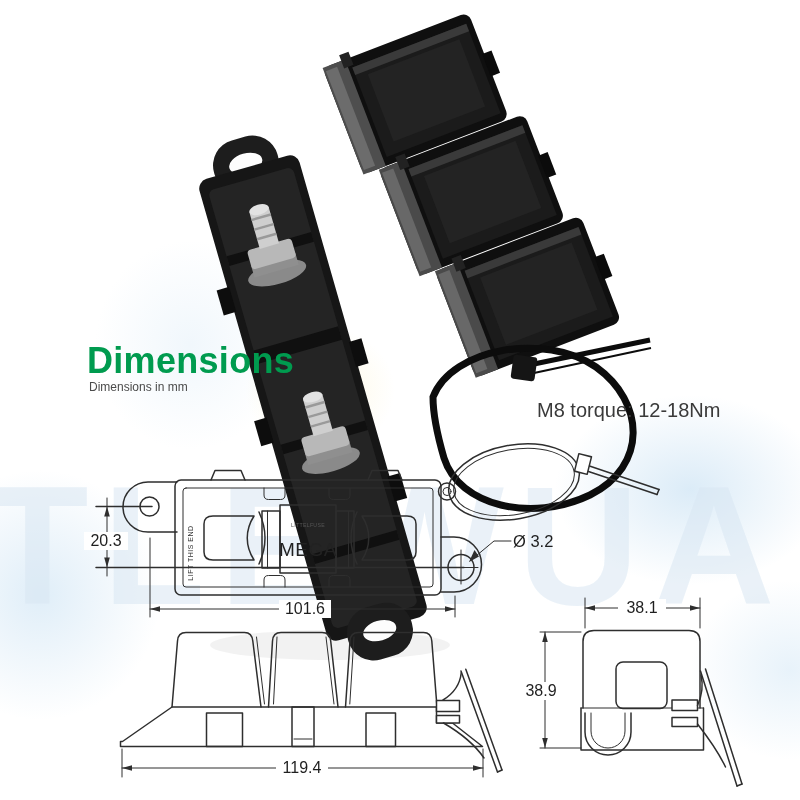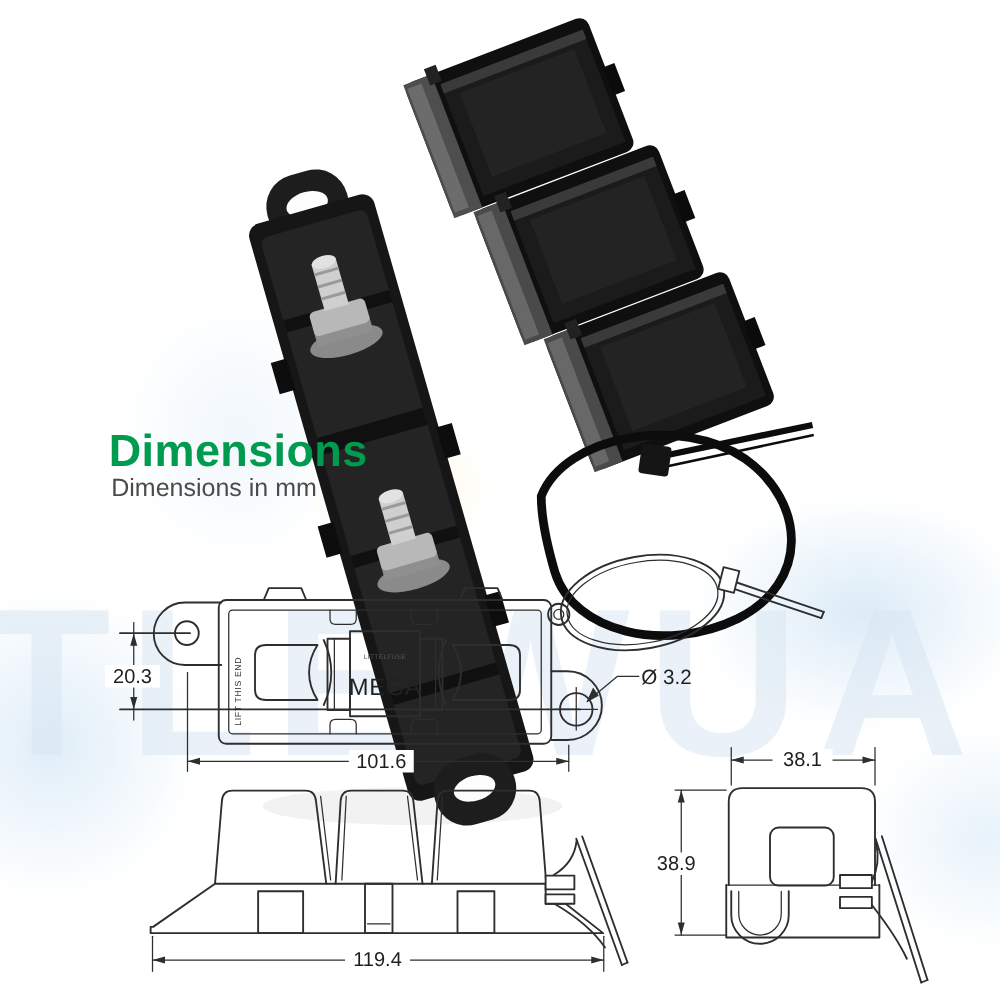--- a/index.html
+++ b/index.html
@@ -14,21 +14,21 @@
       background:radial-gradient(closest-side,rgba(216,234,247,.6),rgba(216,234,247,0));}
   .b4{left:95px;top:240px;width:190px;height:210px;
       background:radial-gradient(closest-side,rgba(226,239,249,.5),rgba(226,239,249,0));}
   .b5{left:245px;top:325px;width:150px;height:130px;
       background:radial-gradient(closest-side,rgba(252,243,203,.55),rgba(252,243,203,0));}
   .watermark{position:absolute;left:-14px;top:462px;font-size:168px;font-weight:700;
       letter-spacing:14px;color:#d9e7f3;opacity:.55;white-space:nowrap;line-height:1;
       pointer-events:none;}
   .title{position:absolute;left:87px;top:340px;font-size:36px;font-weight:bold;
       color:#009b4f;letter-spacing:.3px;}
-  .subtitle{position:absolute;left:89px;top:380px;font-size:20px;color:#4b4b4b;}
+  .subtitle{position:absolute;left:89px;top:380px;font-size:12px;color:#4b4b4b;}
   .torque{position:absolute;left:537px;top:399px;font-size:20px;color:#3a3a3a;}
   svg.art{position:absolute;left:0;top:0;}
   .dimtxt{font-size:16px;fill:#1f1f1f;}
   .ln{stroke:#2e2e2e;fill:none;stroke-width:1.5;stroke-linecap:round;stroke-linejoin:round;}
   .thin{stroke-width:1;}
   .whitefill{fill:#ffffff;}
   .arrow{fill:#2e2e2e;stroke:none;}
 </style>
 </head>
 <body>
@@ -257,14 +257,15 @@
         <polygon class="arrow" points="545,632 542.2,642 547.8,642"></polygon>
         <polygon class="arrow" points="545,748 542.2,738 547.8,738"></polygon>
         <rect class="whitefill" x="517" y="682" width="48" height="18"></rect>
         <text class="dimtxt" x="541" y="696" text-anchor="middle">38.9</text>
       </g>
     </g>
   </svg>
 
   <div class="title">Dimensions</div>
   <div class="subtitle">Dimensions in mm</div>
+  <div class="torque">M8 torque: 12-18Nm</div>
 
 </div>
 
 </body></html>

